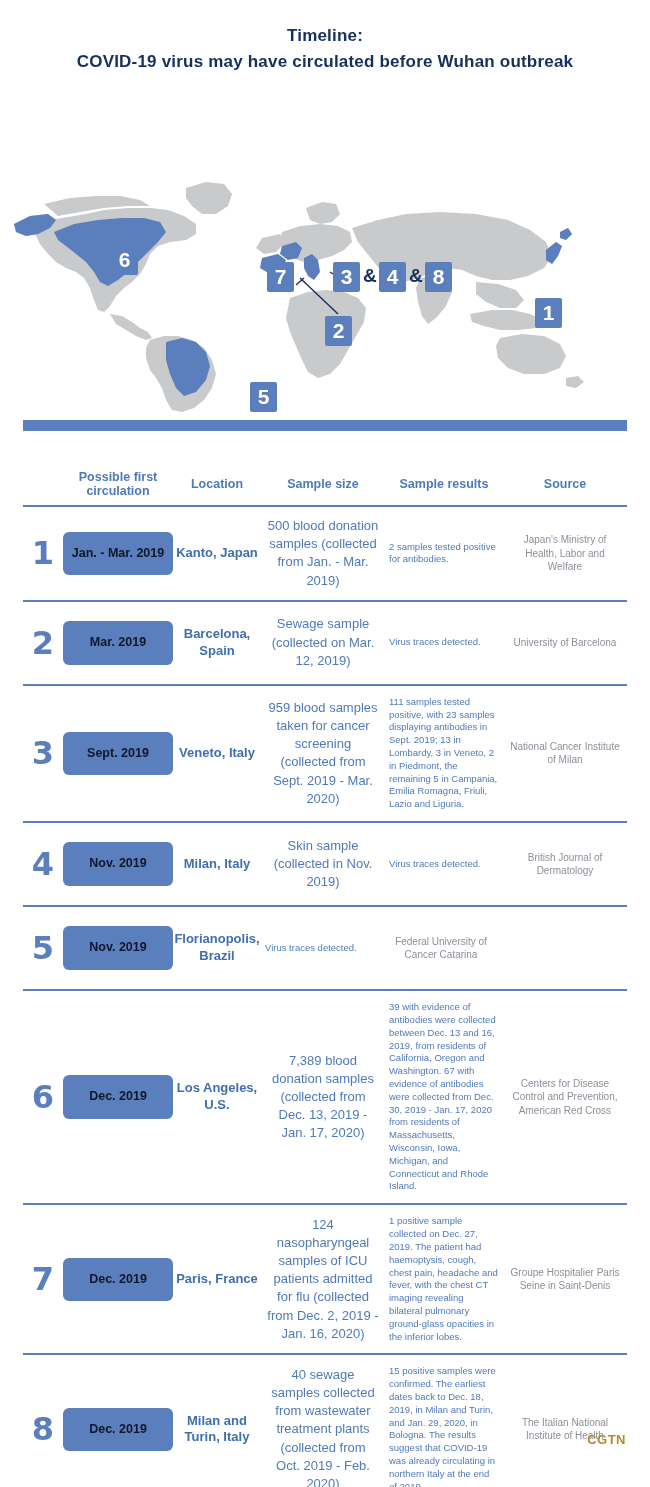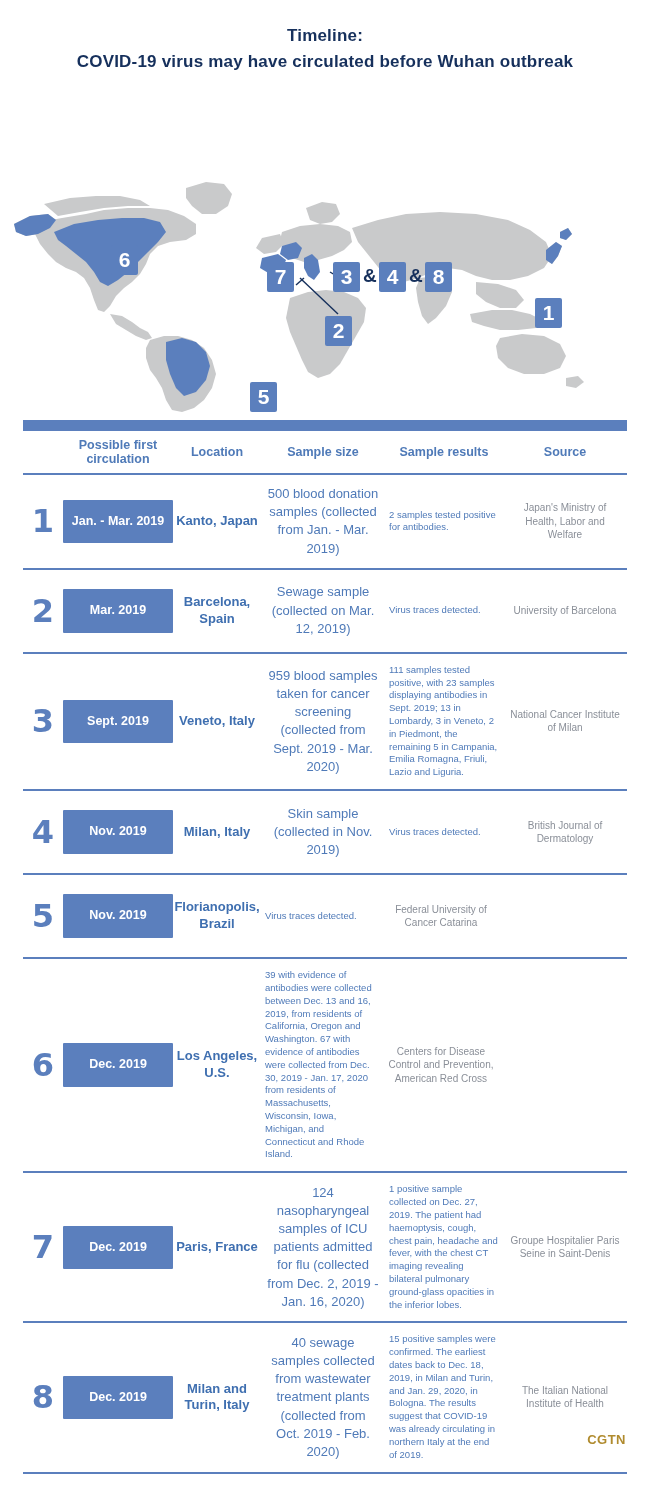--- a/index.html
+++ b/index.html
@@ -18,21 +18,21 @@
     position:absolute;width:27px;height:30px;background:#5b7fbd;
     color:#ffffff;font-size:21px;font-weight:bold;
     display:flex;align-items:center;justify-content:center;
     border-radius:2px;
   }
   .amp{position:absolute;color:#16305c;font-size:19px;font-weight:bold;}
 
   .table-wrap{position:relative;width:604px;margin:8px auto 0 auto;}
   .topbar{height:11px;background:#5b7fbd;width:100%;}
   .hdr{
-    display:flex;align-items:center;height:42px;border-bottom:2px solid #5b7fbd;
+    display:flex;align-items:center;height:42px;border-bottom:2px solid #5b7fbd;margin-top:32px;
   }
   .hdr div{
     font-size:12.5px;font-weight:bold;color:#4f7ab8;text-align:center;line-height:1.15;
   }
   .c0{width:40px;}
   .c1{width:110px;}
   .c2{width:88px;}
   .c3{width:124px;}
   .c4{width:118px;}
   .c5{width:124px;}
@@ -42,22 +42,22 @@
     padding:10px 0;min-height:62px;
   }
   .row .num{
     width:40px;text-align:center;font-size:32px;font-weight:bold;color:#5b7fbd;
     font-family:"DejaVu Sans", sans-serif;
   }
   .row .date{
     width:110px;
   }
   .datebox{
-    background:#5b7fbd;color:#ffffff;font-size:12.5px;font-weight:bold;
-    text-align:center;padding:14px 4px;line-height:1.25;border-radius:1px;
+    background:#5b7fbd;color:#0f172a;font-size:12.5px;font-weight:bold;
+    text-align:center;padding:14px 4px;line-height:1.25;border-radius:6px;
   }
   .row .loc{
     width:88px;text-align:center;font-size:13px;font-weight:bold;color:#3f6fb0;line-height:1.3;
   }
   .row .size{
     width:124px;text-align:center;font-size:13px;color:#4f7ab8;line-height:1.4;padding:0 6px;
     box-sizing:border-box;
   }
   .row .res{
     width:118px;text-align:left;font-size:9.5px;color:#4f7ab8;line-height:1.35;padding:0 4px;
@@ -232,20 +232,21 @@
     <div class="res">Virus traces detected.</div>
     <div class="src">Federal University of Cancer Catarina</div>
   </div>
 
   <div class="row">
     <div class="num">6</div>
     <div class="date">
         <div class="datebox">Dec. 2019</div>
       </div>
     <div class="loc">Los Angeles, U.S.</div>
+    <div class="size">7,389 blood donation samples (collected from Dec. 13, 2019 - Jan. 17, 2020)</div>
     <div class="res">39 with evidence of antibodies were collected between Dec. 13 and 16, 2019, from residents of California, Oregon and Washington. 67 with evidence of antibodies were collected from Dec. 30, 2019 - Jan. 17, 2020 from residents of Massachusetts, Wisconsin, Iowa, Michigan, and Connecticut and Rhode Island.</div>
     <div class="src">Centers for Disease Control and Prevention, American Red Cross</div>
   </div>
 
   <div class="row">
     <div class="num">7</div>
     <div class="date">
         <div class="datebox">Dec. 2019</div>
       </div>
     <div class="loc">Paris, France</div>

